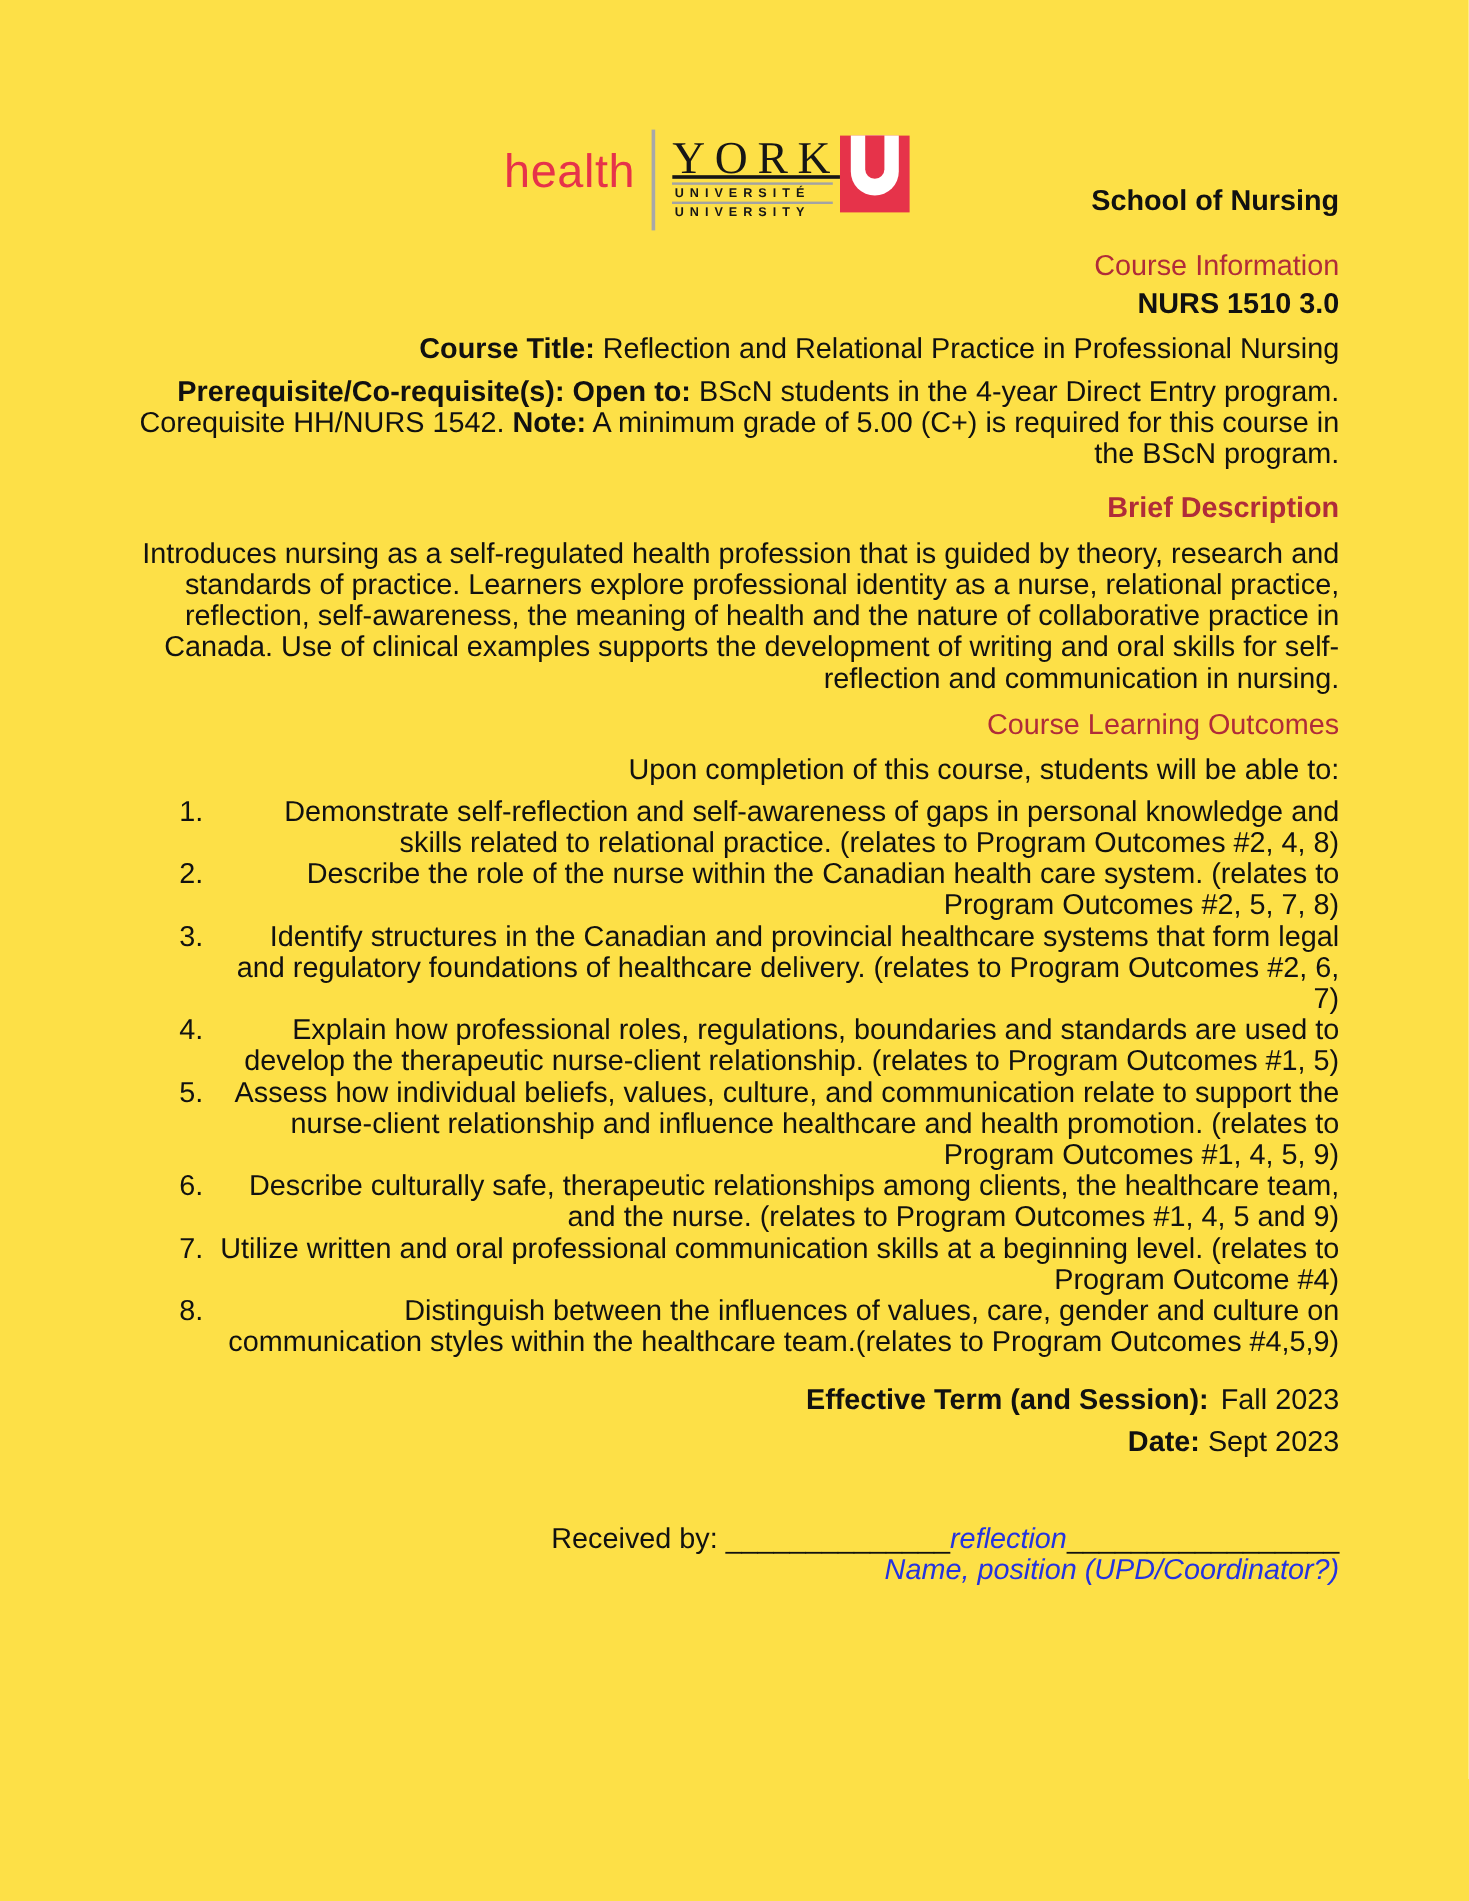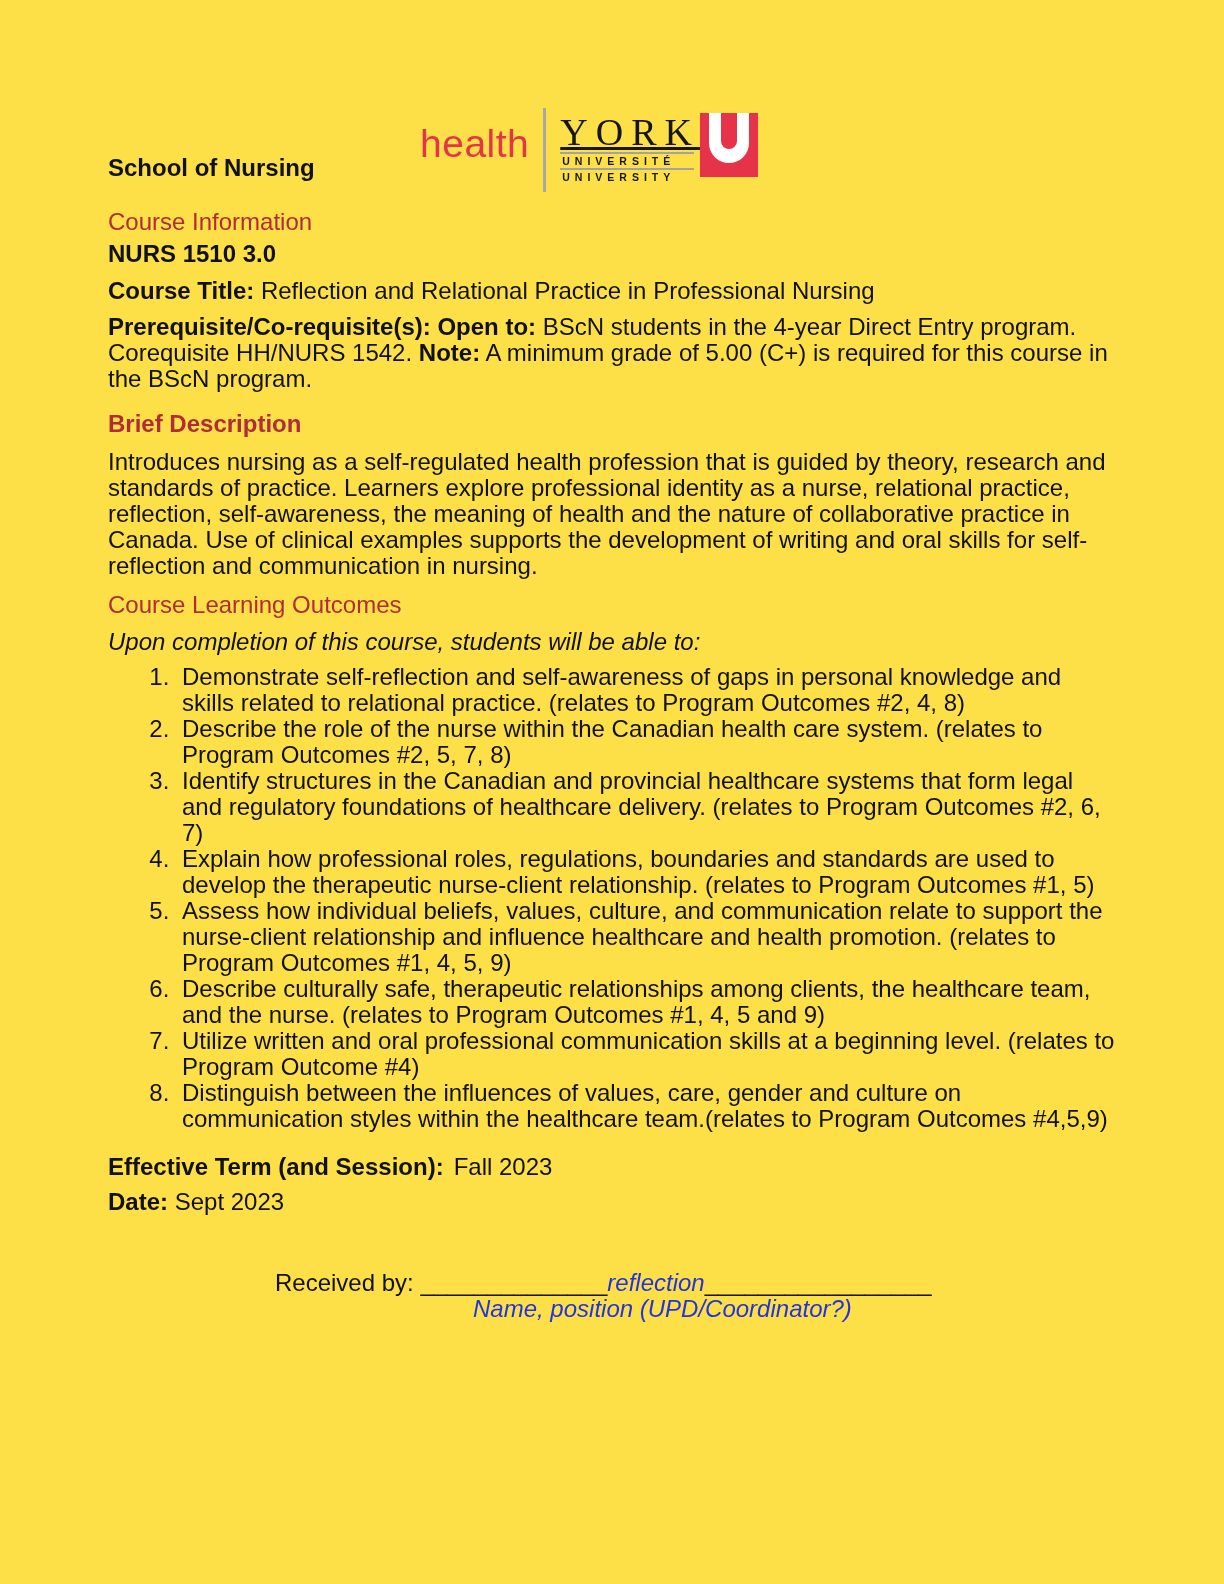--- a/index.html
+++ b/index.html
@@ -43,32 +43,32 @@
     position:absolute;left:9px;right:9px;top:0;height:50px;
     background:#ffffff;border-radius:0 0 20px 20px;
   }
   .u-counter{
     position:absolute;left:12px;right:12px;top:0;height:36px;
     background:#E6334A;border-radius:0 0 9px 9px;
   }
   
   .content{
     position:absolute;left:108px;top:0;width:1008px;
-    font-size:24px;line-height:26px;
+    font-size:24px;line-height:26px;text-align:right;
   }
   .school{padding-top:155px;font-weight:700;}
   .section-red{color:#B02C39;}
   .course-info-title{margin-top:28px;}
   .course-code{margin-top:6px;font-weight:700;}
   .course-title-line{margin-top:11px;}
   .prereq{margin-top:10px;}
   .brief-title{margin-top:19px;font-weight:700;}
   .brief-para{margin-top:12px;}
   .clo-title{margin-top:13px;font-weight:400;}
-  .clo-intro{margin-top:11px;font-style:italic;}
+  .clo-intro{margin-top:11px;}
   ol.outcomes{margin:9px 0 0 0;padding:0 0 0 68px;}
   ol.outcomes li{margin:0;padding-left:6px;}
   .effective{margin-top:22px;}
   .effective .val{margin-left:10px;}
   .revised{margin-top:9px;}
   .received-line{margin-top:55px;margin-left:167px;white-space:nowrap;}
   .sig-blue{color:#2433E0;font-style:italic;}
   .name-line{margin-left:365px;color:#2433E0;font-style:italic;}
   b{font-weight:700;}
 </style>

